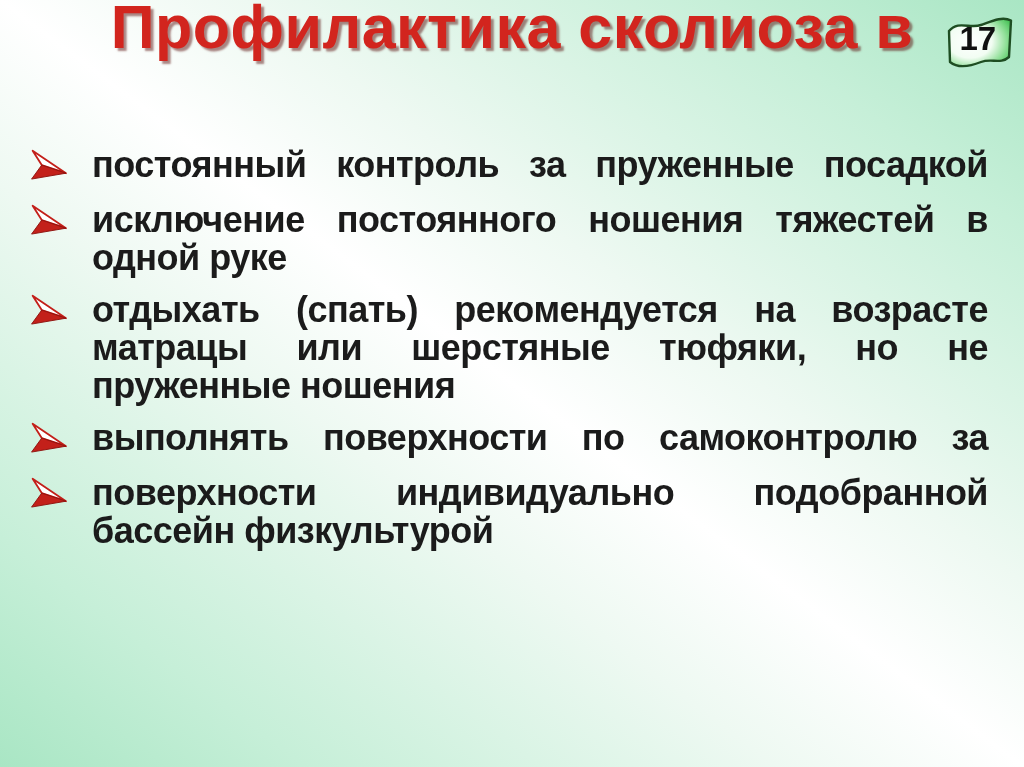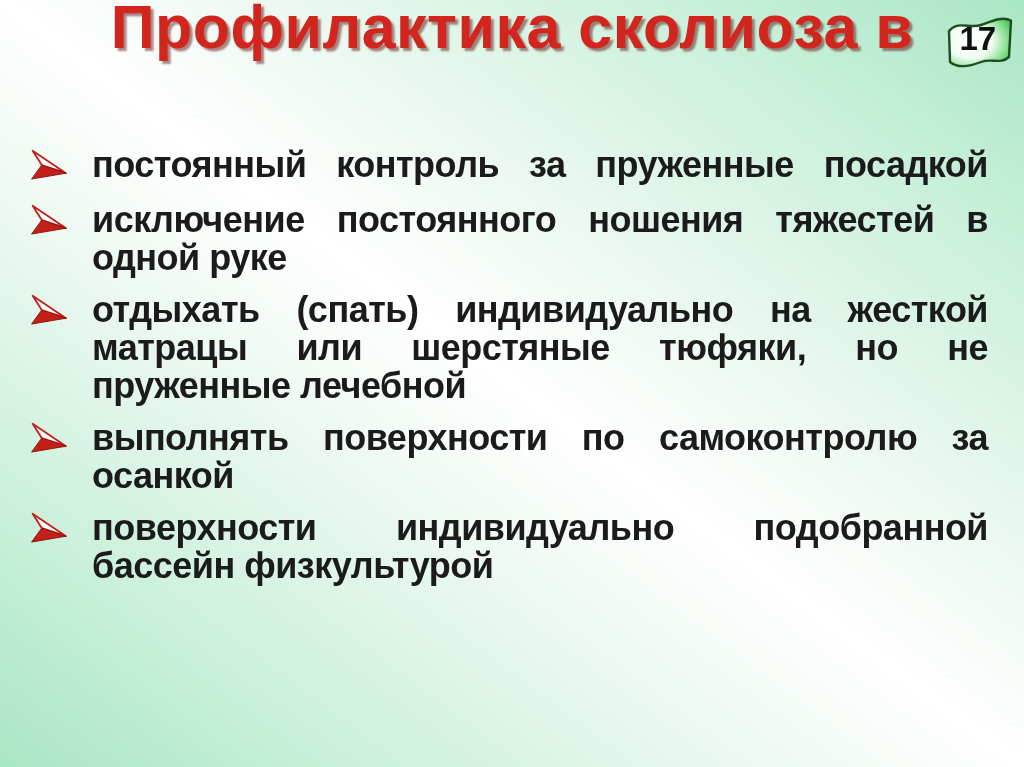--- a/index.html
+++ b/index.html
@@ -125,36 +125,35 @@
   </li>
 
   <li class="bullet">
     <span class="arrow">
       <svg viewBox="0 0 44 36" aria-hidden="true">
         <polygon class="wing-top" points="3,2 41,24 14,17"></polygon>
         <polygon class="wing-bot" points="14,17 41,24 4,33"></polygon>
       </svg>
     </span>
     <div class="btext">
-          <div class="line">отдыхать (спать) индивидуально на жесткой</div>
+          <div class="line">отдыхать (спать) рекомендуется на возрасте</div>
           <div class="line">матрацы или шерстяные тюфяки, но не</div>
-          <div class="line last">пруженные лечебной</div>
+          <div class="line last">пруженные ношения</div>
         </div>
   </li>
 
   <li class="bullet">
     <span class="arrow">
       <svg viewBox="0 0 44 36" aria-hidden="true">
         <polygon class="wing-top" points="3,2 41,24 14,17"></polygon>
         <polygon class="wing-bot" points="14,17 41,24 4,33"></polygon>
       </svg>
     </span>
     <div class="btext">
           <div class="line">выполнять поверхности по самоконтролю за</div>
-          <div class="line last">осанкой</div>
         </div>
   </li>
 
 
   <li class="bullet">
     <span class="arrow">
       <svg viewBox="0 0 44 36" aria-hidden="true">
         <polygon class="wing-top" points="3,2 41,24 14,17"></polygon>
         <polygon class="wing-bot" points="14,17 41,24 4,33"></polygon>
       </svg>

